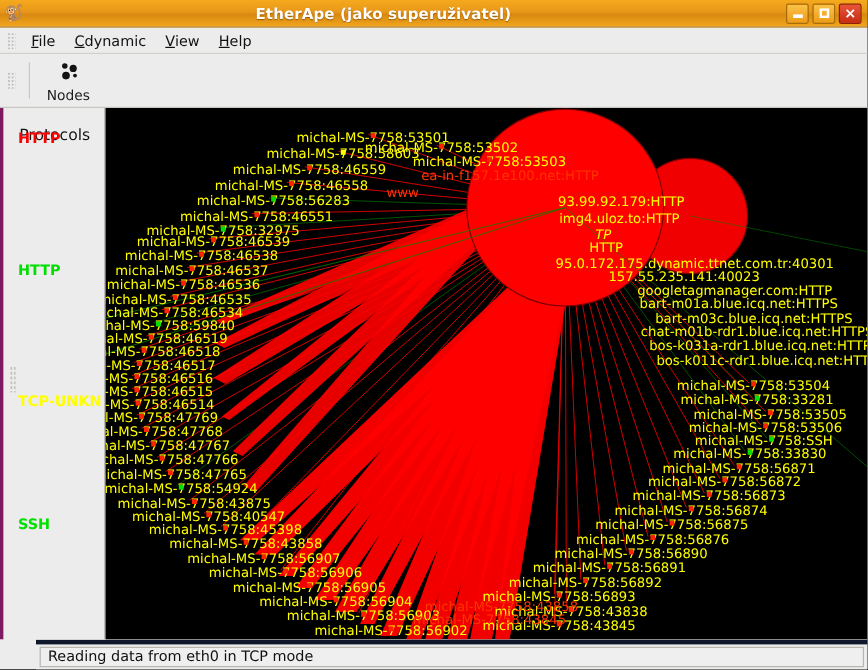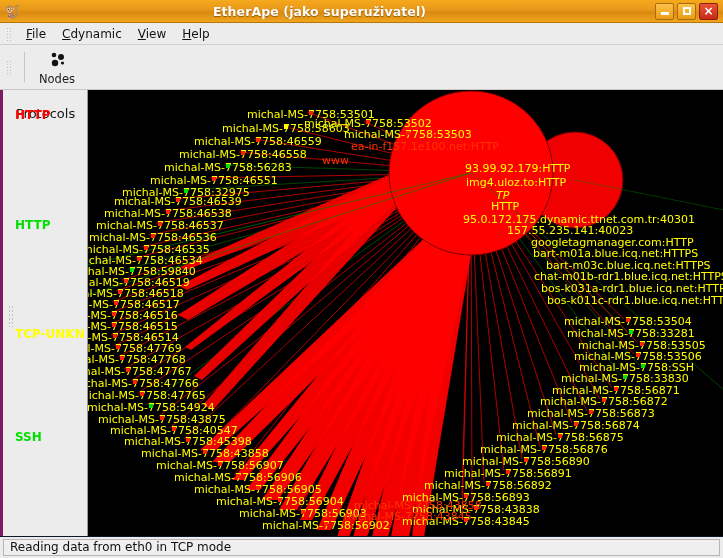--- a/index.html
+++ b/index.html
@@ -71,22 +71,22 @@
   .canvas{flex:1;background:#000;position:relative;overflow:hidden;}
   .canvas svg{position:absolute;left:0;top:0;}
   .nlabel{position:absolute;font-size:11px;color:#ffff00;white-space:nowrap;
           font-family:"DejaVu Sans","Liberation Sans",sans-serif;line-height:11px;}
   .ndot{position:absolute;width:4px;height:4px;}
   .ndot.g{background:#00e000;}
   .ndot.r{background:#ff2200;}
   .ndot.y{background:#ffff00;}
 
   
-  .statusbar{height:21px;flex:0 0 21px;background:#ececec;border-top:1px solid #0f172a;
-             display:flex;align-items:flex-end;}
+  .statusbar{height:21px;flex:0 0 21px;background:#ececec;border-top:4px solid #0f172a;
+             display:flex;align-items:flex-end;margin-left:30px;}
   .status-text{font-size:12px;color:#101010;padding-left:6px;
                border:1px solid #b9b6b1;margin:2px 3px;height:15px;line-height:15px;
                flex:1;background:#efefef;}
 </style>
 </head>
 <body>
 
 <div class="window">
 
   <div class="titlebar">

